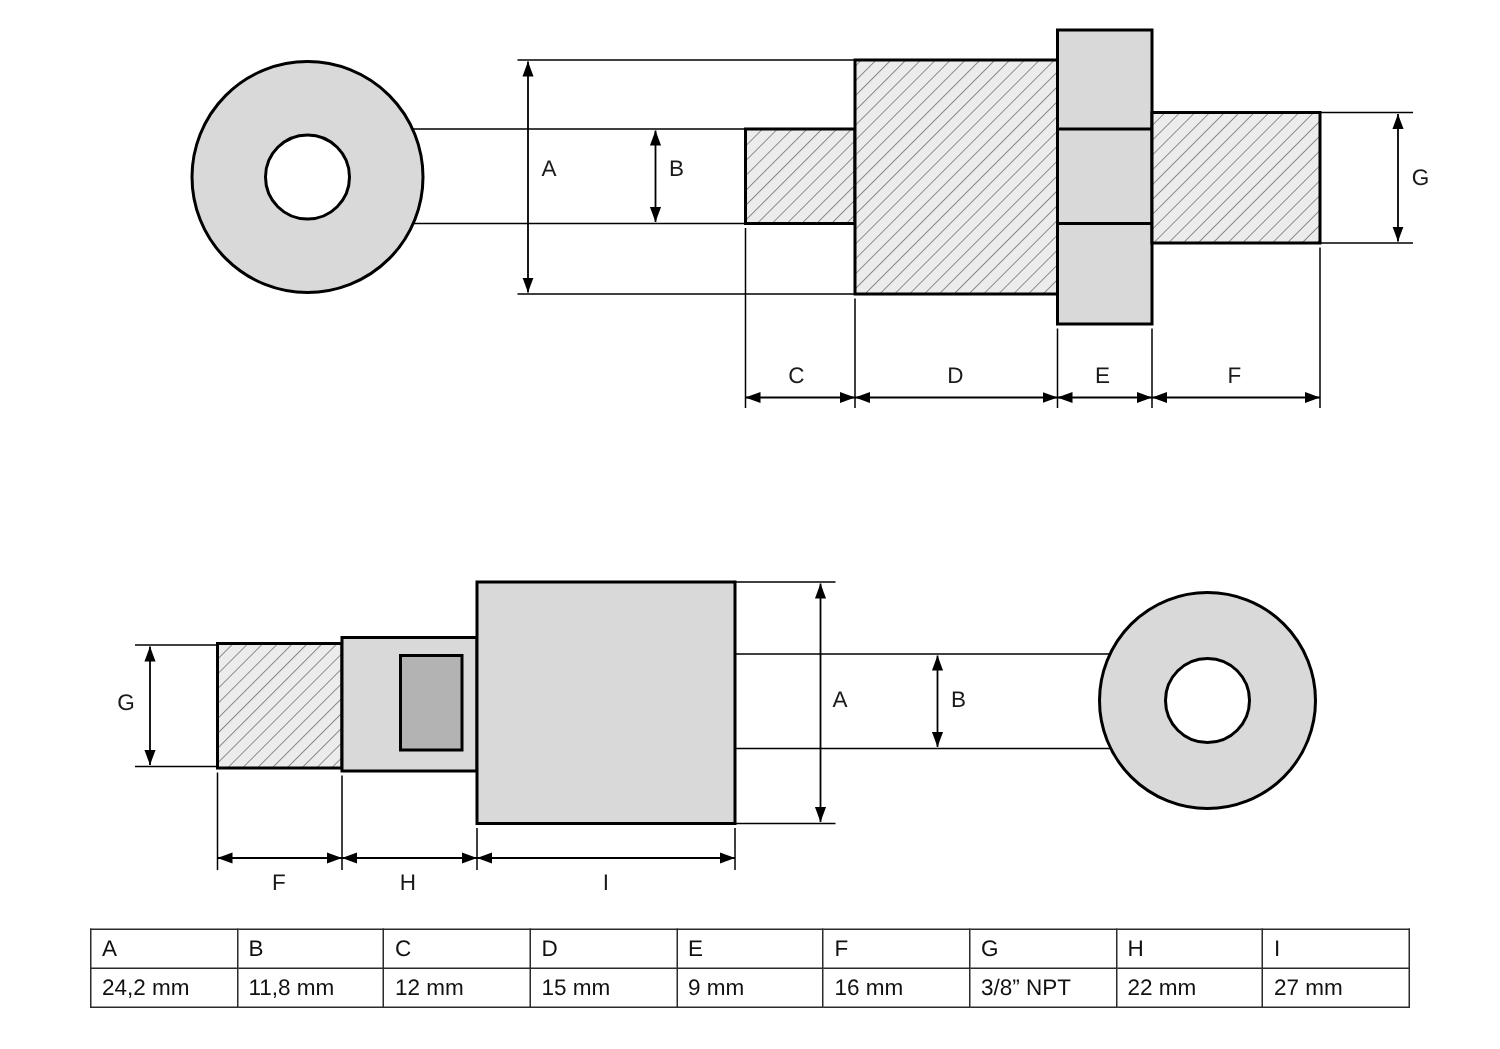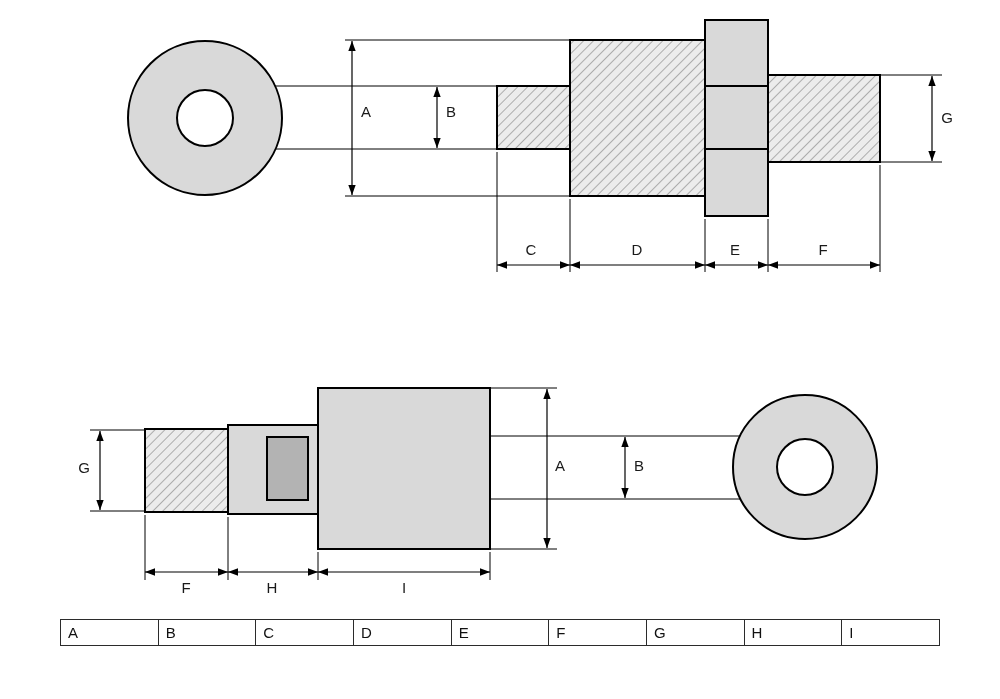--- a/index.html
+++ b/index.html
@@ -126,16 +126,27 @@
       <th>A</th>
       <th>B</th>
       <th>C</th>
       <th>D</th>
       <th>E</th>
       <th>F</th>
       <th>G</th>
       <th>H</th>
       <th>I</th>
     </tr>
+    <tr>
+      <td>24,2 mm</td>
+      <td>11,8 mm</td>
+      <td>12 mm</td>
+      <td>15 mm</td>
+      <td>9 mm</td>
+      <td>16 mm</td>
+      <td>3/8” NPT</td>
+      <td>22 mm</td>
+      <td>27 mm</td>
+    </tr>
   </tbody>
 </table>
 
 </div>
 
 </body></html>

